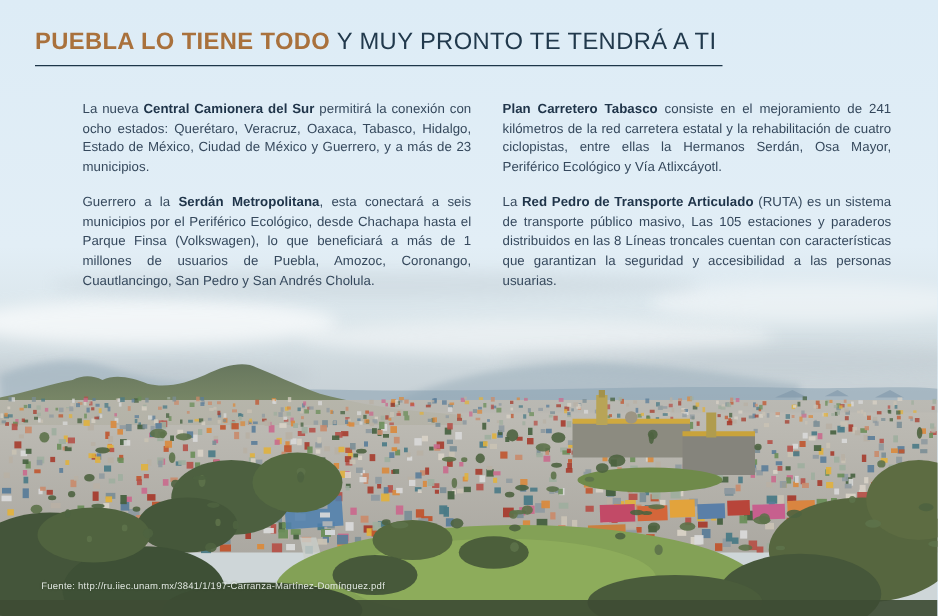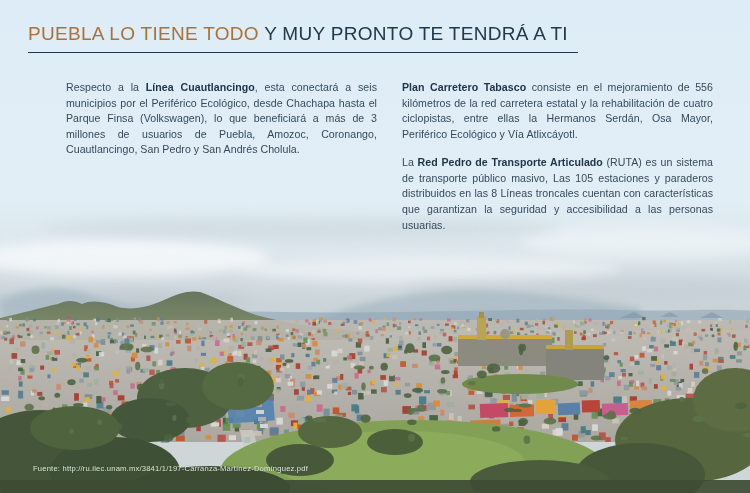--- a/index.html
+++ b/index.html
@@ -4,21 +4,21 @@
 <style>
   html,body{margin:0;padding:0;}
   body{
     width:750px;height:493px;overflow:hidden;position:relative;
     font-family:"Liberation Sans",sans-serif;background:#ddecf6;
   }
   .photo-layer{position:absolute;left:0;top:0;width:750px;height:493px;z-index:1;}
   .content{position:absolute;left:0;top:0;width:750px;z-index:2;}
   .title-wrap{padding:23px 0 0 28px;white-space:nowrap;}
   .title{font-size:19px;letter-spacing:.3px;}
-  .title .hl{font-weight:400;}
+  .title .hl{font-weight:700;}
   .title .rest{font-weight:500;margin-top:28px;}
   .rule{width:550px;border-bottom:1.6px solid #1d3649;margin:7px 0 0 28px;}
   .cols{display:flex;gap:25px;margin:27px 0 0 66px;width:648px;}
   .col{width:311px;}
   .col p{
     margin:0 0 13px 0;font-size:10.6px;line-height:1.47;
     text-align:justify;color:#35485c;letter-spacing:.05px;
   }
   .col p b{color:#20354a;}
   .source{
@@ -1416,22 +1416,23 @@
 <div class="content">
   <div class="title-wrap">
     <span class="title">
       <span class="hl" style="color:#a9713c;">PUEBLA LO TIENE TODO</span><span class="rest" style="color:#21394c;"> Y MUY PRONTO TE TENDRÁ A TI</span>
     </span>
   </div>
   <div class="rule"></div>
 
   <div class="cols">
     <div class="col">
-      <p><span>Respecto a la </span><b>Línea Cuautlancingo</b><span>, esta conectará a seis municipios por el Periférico Ecológico, desde Chachapa hasta el Parque Finsa (Volkswagen), lo que beneficiará a más de 3 millones de usuarios de Puebla, Amozoc, Coronango, Cuautlancingo, San Pedro y San Andrés Cholula.</span></p>
+      <p><span>La nueva </span><b>Central Camionera del Sur</b><span> permitirá la conexión con ocho estados: Querétaro, Veracruz, Oaxaca, Tabasco, Hidalgo, Estado de México, Ciudad de México y Guerrero, y a más de 23 municipios.</span></p>
+      <p><span>Guerrero a la </span><b>Serdán Metropolitana</b><span>, esta conectará a seis municipios por el Periférico Ecológico, desde Chachapa hasta el Parque Finsa (Volkswagen), lo que beneficiará a más de 1 millones de usuarios de Puebla, Amozoc, Coronango, Cuautlancingo, San Pedro y San Andrés Cholula.</span></p>
     </div>
     <div class="col">
-      <p><span></span><b>Plan Carretero Tabasco</b><span> consiste en el mejoramiento de 556 kilómetros de la red carretera estatal y la rehabilitación de cuatro ciclopistas, entre ellas la Hermanos Serdán, Osa Mayor, Periférico Ecológico y Vía Atlixcáyotl.</span></p>
+      <p><span></span><b>Plan Carretero Tabasco</b><span> consiste en el mejoramiento de 241 kilómetros de la red carretera estatal y la rehabilitación de cuatro ciclopistas, entre ellas la Hermanos Serdán, Osa Mayor, Periférico Ecológico y Vía Atlixcáyotl.</span></p>
       <p><span>La </span><b>Red Pedro de Transporte Articulado</b><span> (RUTA) es un sistema de transporte público masivo, Las 105 estaciones y paraderos distribuidos en las 8 Líneas troncales cuentan con características que garantizan la seguridad y accesibilidad a las personas usuarias.</span></p>
     </div>
   </div>
 </div>
 
 <div class="source">Fuente: http://ru.iiec.unam.mx/3841/1/197-Carranza-Martínez-Domínguez.pdf</div>
 
 </body></html>

